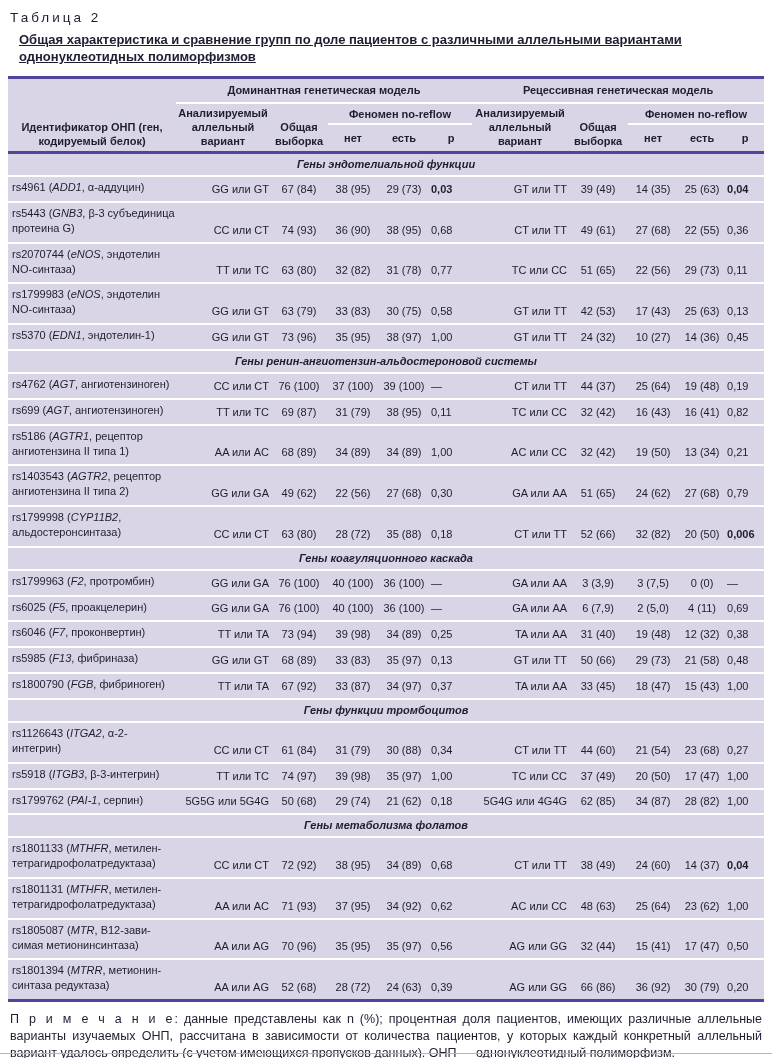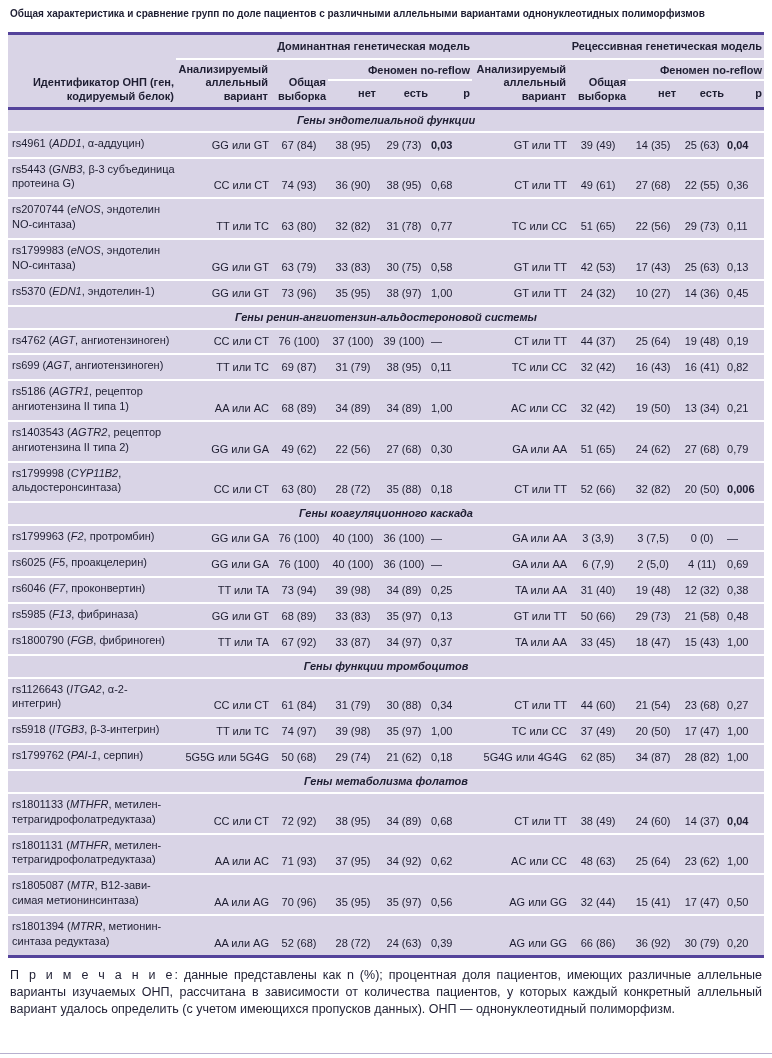--- a/index.html
+++ b/index.html
@@ -14,31 +14,31 @@
     font-family:"Liberation Sans",sans-serif;
     color:var(--ink);
     box-sizing:border-box;
     overflow:hidden;
   }
   .page{position:relative;width:772px;height:1058px;box-sizing:border-box;padding:8px 8px 0 8px;}
   .title{
     font-size:13.5px;letter-spacing:3px;margin:2px 0 7px 2px;font-weight:normal;
   }
   .subtitle{
-    font-size:10px;font-weight:bold;line-height:1.28;margin:0 0 11px 2px;
+    font-size:13px;font-weight:bold;line-height:1.28;margin:0 0 11px 11px;text-decoration:underline;
   }
   table.tbl{
     width:756px;table-layout:fixed;border-collapse:collapse;
     border-top:3px solid var(--purple);
     border-bottom:3px solid var(--purple);
     font-size:11px;
   }
   .tbl th,.tbl td{background:var(--lav);vertical-align:bottom;}
   thead th{
-    font-weight:bold;text-align:right;vertical-align:middle;
+    font-weight:bold;text-align:center;vertical-align:middle;
     padding:3px 2px;line-height:1.25;
   }
   th.model{border-bottom:2px solid #fff;padding:5px 2px 4px;}
   th.phen{border-bottom:2px solid #fff;padding:2px 2px 1px;}
   th.idhead{border-bottom:3px solid var(--purple);}
   tr.hrow-last th{border-bottom:3px solid var(--purple);padding-bottom:6px;}
   th.sub{border-bottom:3px solid var(--purple);}
   tbody td{border-top:2px solid #fff;padding:3px 1px 6px;}
   tbody tr.section td{
     text-align:center;font-weight:bold;font-style:italic;
@@ -59,20 +59,21 @@
   .bottom-rule{
     position:absolute;left:0;right:0;bottom:4px;
     border-bottom:1.5px solid var(--thinrule);
   }
 </style>
 </head>
 <body>
 
 <div class="page">
 
+  <div class="title">Таблица 2</div>
   <div class="subtitle">Общая характеристика и сравнение групп по доле пациентов с различными аллельными вариантами однонуклеотидных полиморфизмов</div>
 
   <table class="tbl">
     <colgroup>
       <col style="width:168px">
         <col style="width:94px">
         <col style="width:58px">
       <col style="width:50px">
         <col style="width:52px">
         <col style="width:42px">

